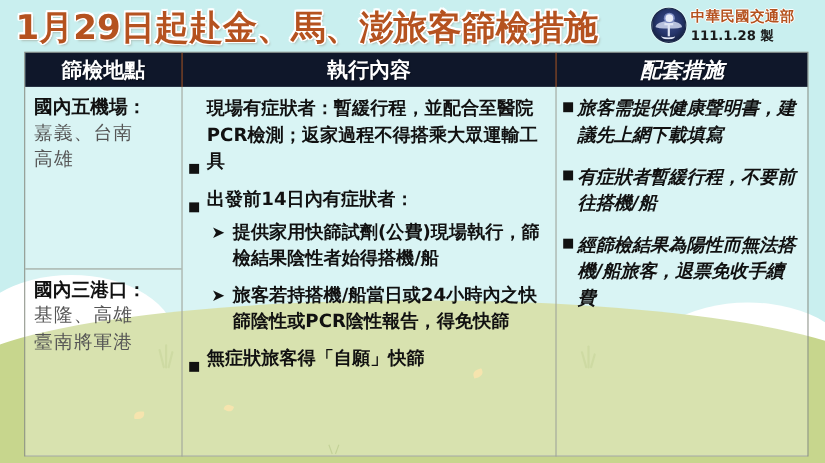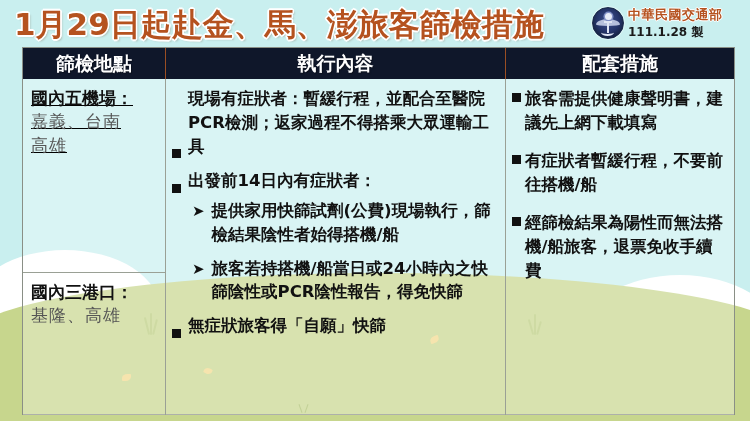--- a/index.html
+++ b/index.html
@@ -64,28 +64,28 @@
   .thead{display:flex;height:31px;background:#0f172a;}
   .th{
     color:#ffffff;font-weight:bold;font-size:19px;
     display:flex;align-items:center;justify-content:center;
     text-shadow:1px 1px 1px rgba(0,0,0,.35);
     box-sizing:border-box;border-right:1px solid #9a4e23;
   }
   .th:last-child{border-right:none;}
   .col1{width:143px;flex:0 0 143px;}
   .col2{width:340px;flex:0 0 340px;}
-  .col3{flex:1 1 auto;}
+  .col3{flex:1 1 auto;font-style:italic;}
 
   .tbody{display:flex;height:336px;}
   .cell{box-sizing:border-box;border-right:1px solid #9aa095;background:rgba(255,255,255,.30);}
   .cell:last-child{border-right:none;}
   .leftcol{display:flex;flex-direction:column;}
   .lcell{box-sizing:border-box;padding:8px 6px 4px 8px;}
-  .lcell-1{height:194px;border-bottom:1px solid #9aa095;text-decoration:underline;}
+  .lcell-1{height:166px;border-bottom:1px solid #9aa095;}
   .lcell-2{height:135px;}
   .place-head{font-size:17px;font-weight:bold;color:#111;line-height:1.35;white-space:nowrap;}
   .place-line{font-size:17px;color:#555;line-height:1.40;letter-spacing:1px;white-space:nowrap;}
 
   .midcol{padding:8px 6px 2px 6px;box-sizing:border-box;}
   .rightcol{padding:8px 6px 2px 6px;box-sizing:border-box;}
 
   .bullet{display:flex;align-items:flex-end;margin-bottom:11px;}
   .bullet .sq{flex:0 0 auto;width:9px;height:9px;background:#111;margin-top:6px;margin-right:7px;}
   .bullet .txt{font-size:16.5px;line-height:1.44;color:#111;font-weight:bold;}
@@ -152,20 +152,21 @@
 
       <div class="cell col1 leftcol">
         <div class="lcell lcell-1">
           <div class="place-head">國內五機場：</div>
           <div class="place-line">嘉義、台南</div>
           <div class="place-line">高雄</div>
         </div>
         <div class="lcell lcell-2">
           <div class="place-head">國內三港口：</div>
           <div class="place-line">基隆、高雄</div>
+          <div class="place-line">臺南將軍港</div>
         </div>
       </div>
 
       <div class="cell col2 midcol mid">
         <div class="bullet">
           <div class="sq"></div>
           <div class="txt">現場有症狀者：暫緩行程，並配合至醫院PCR檢測；返家過程不得搭乘大眾運輸工具</div>
         </div>
         <div class="bullet tight">
           <div class="sq"></div>

